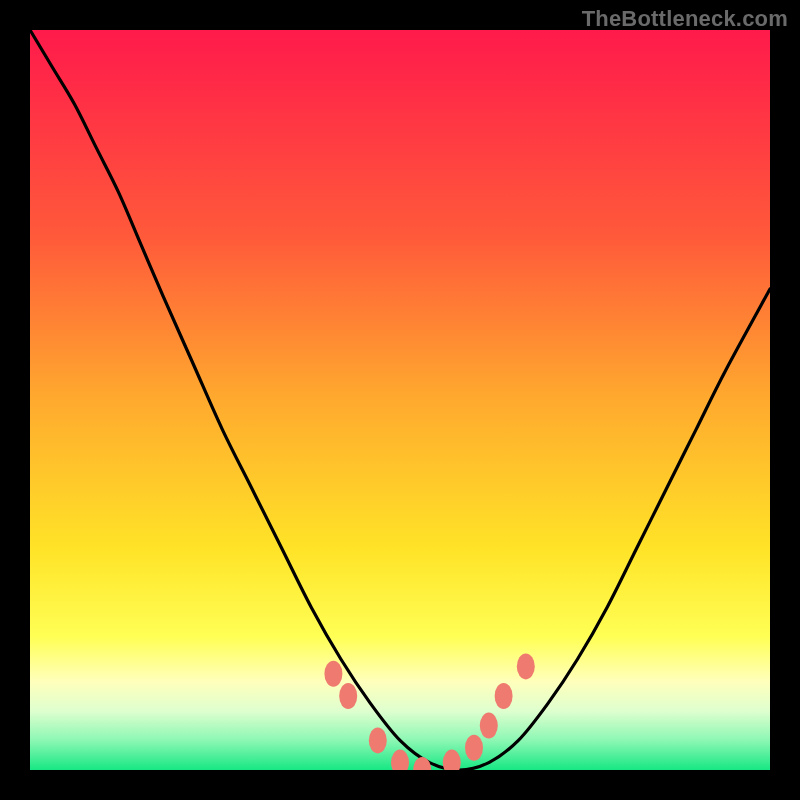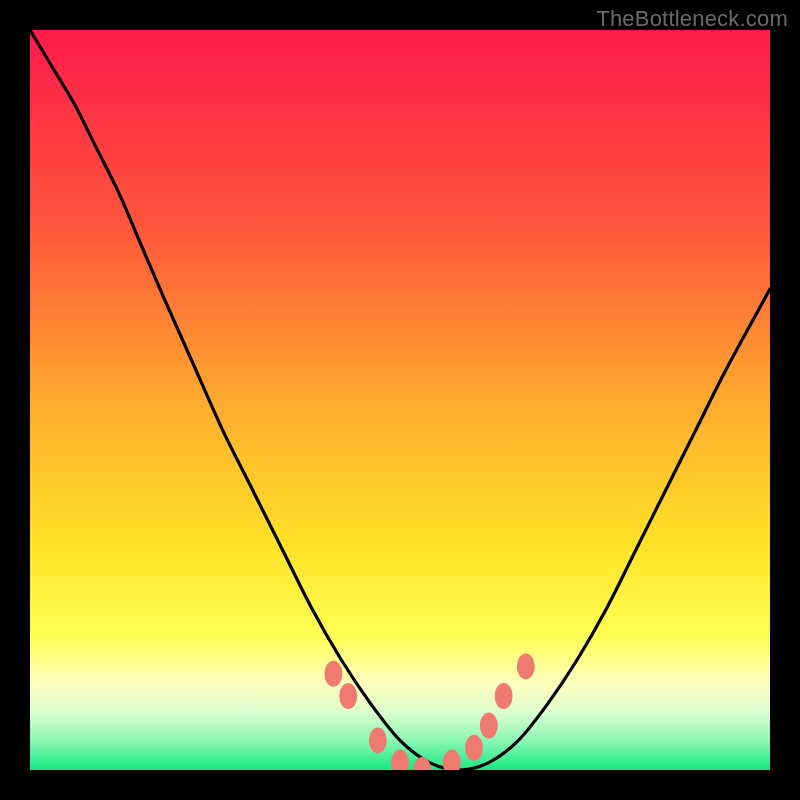--- a/index.html
+++ b/index.html
@@ -40,21 +40,21 @@
     top: 0;
     width: 100%;
     height: 100%;
   }
   .watermark {
     position: absolute;
     top: 6px;
     right: 12px;
     color: #6a6a6a;
     font-size: 22px;
-    font-weight: 400;
+    font-weight: 700;
     letter-spacing: 0.2px;
   }
 </style>
 </head>
 <body>
 
 <div class="frame">
 
   <div class="plot-area">
 

